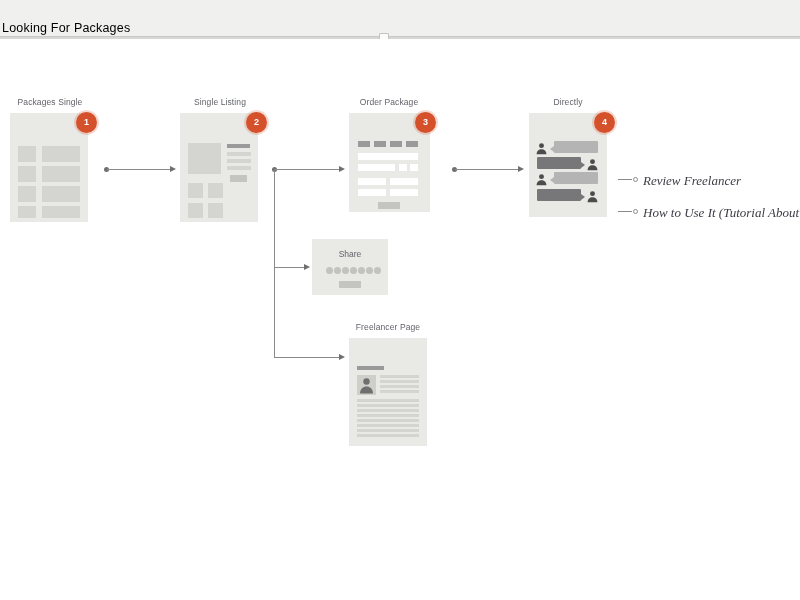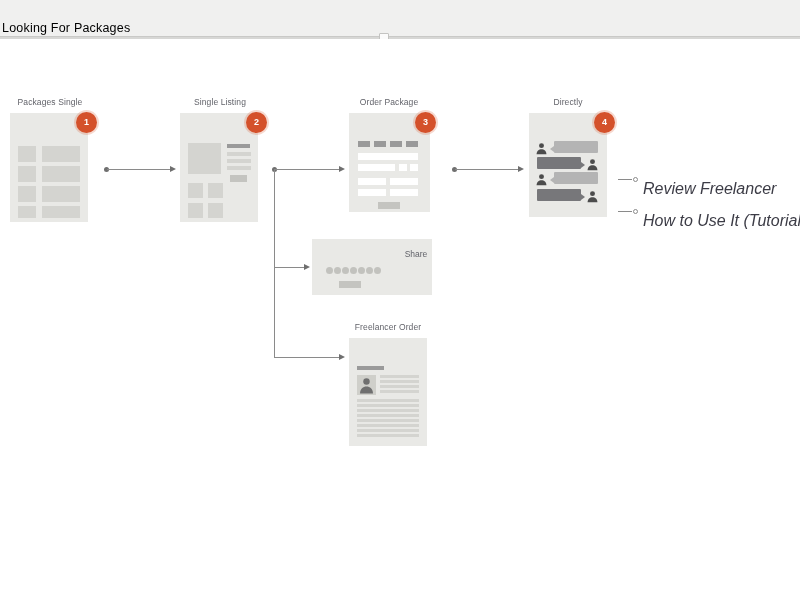--- a/index.html
+++ b/index.html
@@ -129,24 +129,24 @@
     position: absolute;
     width: 5px; height: 5px;
     border-radius: 50%;
     border: 1px solid #8a8a8a;
     background: #ffffff;
     top: 4px;
     box-sizing: border-box;
   }
   .anno-text {
     position: absolute;
-    top: 7px;
-    font-family: Liberation Sans, sans-serif;
+    top: 0;
+    font-family: Liberation Serif, serif;
     font-style: italic;
-    font-size: 16px;
+    font-size: 13px;
     color: #3c3c46;
     white-space: nowrap;
   }
 
   
   .avatar-ico { position: absolute; width: 13px; height: 13px; }
   .bubble { position: absolute; border-radius: 1px; }
   .bubble-light { background: #b4b4b4; }
   .bubble-dark { background: #77777a; }
   .tail-left {
@@ -307,35 +307,35 @@
     <div class="anno-text" style="left:25px;">Review Freelancer</div>
   </div>
 
   <div class="anno" style="left:618px; top:166px;">
     <div class="anno-line" style="left:0px; width:14px;"></div>
     <div class="anno-circle" style="left:15px;"></div>
     <div class="anno-text" style="left:25px;">How to Use It (Tutorial About It Directly)</div>
   </div>
 
   <div class="node" style="left:312px; top:200px; width:76px; height:56px;">
-    <div class="card" style="left:0px; top:0px; width:76px; height:56px;padding-left:44px;">
+    <div class="card" style="left:0px; top:0px; width:76px; height:56px;">
       <div class="share-title" style="top:10px;">Share</div>
       <div class="sdot" style="left:14px; top:28px;"></div>
       <div class="sdot" style="left:22px; top:28px;"></div>
       <div class="sdot" style="left:30px; top:28px;"></div>
       <div class="sdot" style="left:38px; top:28px;"></div>
       <div class="sdot" style="left:46px; top:28px;"></div>
       <div class="sdot" style="left:54px; top:28px;"></div>
       <div class="sdot" style="left:62px; top:28px;"></div>
       <div class="btn-blk" style="left:27px; top:42px; width:22px; height:7px;"></div>
     </div>
   </div>
 
   <div class="node" style="left:340px; top:283px; width:96px; height:125px;">
-    <div class="node-title">Freelancer Order</div>
+    <div class="node-title">Freelancer Page</div>
     <div class="card" style="left:9px; top:16px; width:78px; height:108px;">
       <div class="blk-dark" style="left:8px; top:28px; width:27px; height:4px;"></div>
 
       <div class="blk" style="left:8px; top:37px; width:19px; height:20px; background:#cfcfca;"></div>
       <svg style="position:absolute; left:8px; top:37px; width:19px; height:20px;" viewBox="0 0 20 20">
         <circle cx="10" cy="6.4" r="3.4" fill="#6f6f6f"></circle>
         <path d="M3.2 19 C3.2 14 6.4 11.6 10 11.6 C13.6 11.6 16.8 14 16.8 19 Z" fill="#6f6f6f"></path>
       </svg>
 
       <div class="blk" style="left:31px; top:37px; width:39px; height:3px;"></div>

